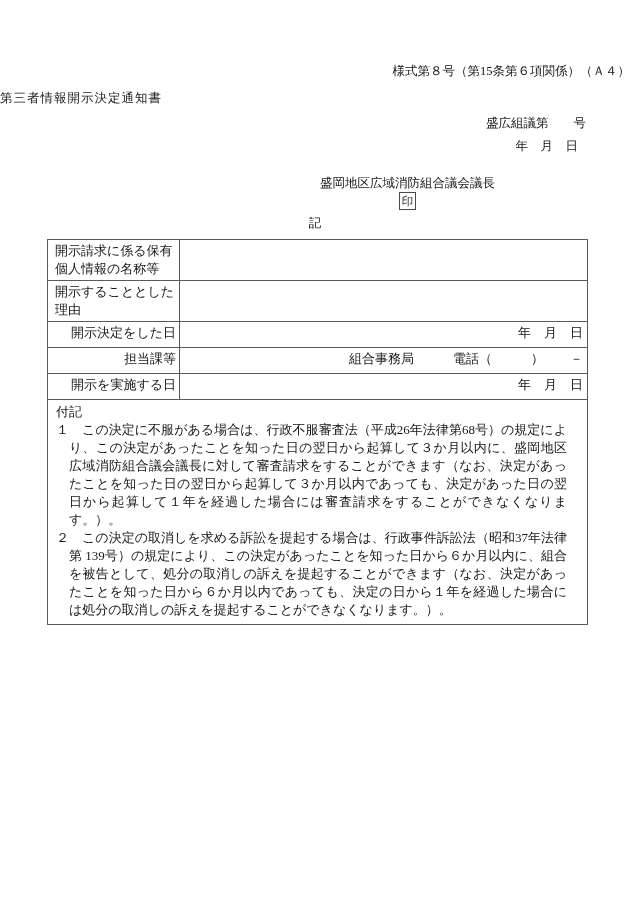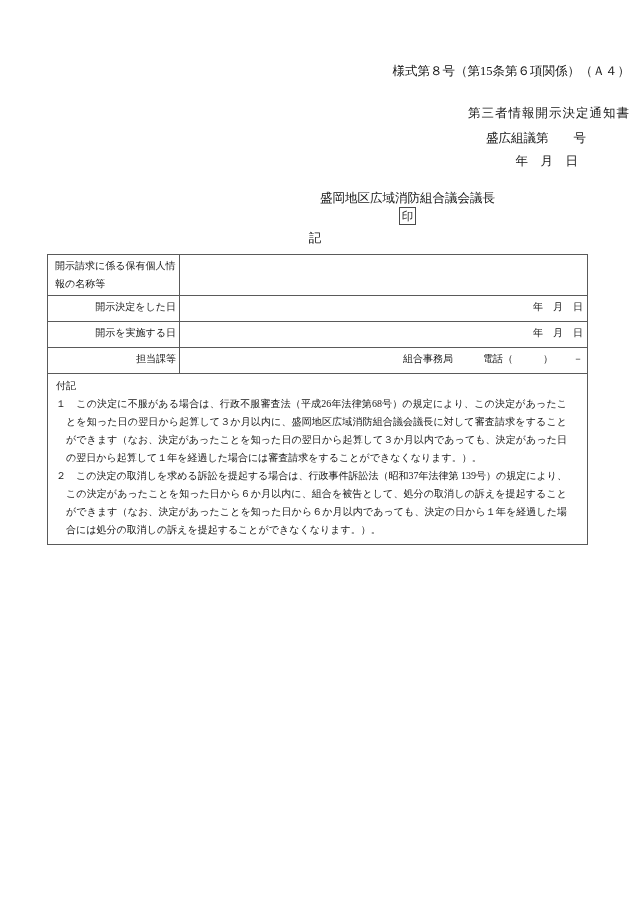--- a/index.html
+++ b/index.html
@@ -9,21 +9,21 @@
     height: 903px;
     background: #ffffff;
     color: #161616;
     font-family: "Liberation Serif", "DejaVu Serif", serif;
     font-size: 12.5px;
     box-sizing: border-box;
     padding-top: 62px;
     overflow: hidden;
   }
   .form-no { margin-left: 53px; line-height: 18px; text-align: right; }
-  .doc-title { text-align: right; margin-top: 24px; line-height: 18px; letter-spacing: 1px; padding-left: 48px; }
+  .doc-title { text-align: left; margin-top: 9px; line-height: 18px; letter-spacing: 1px; }
   .doc-no { text-align: right; margin-right: 44px; margin-top: 7px; line-height: 18px; }
   .date-line { text-align: right; margin-right: 52px; margin-top: 5px; line-height: 18px; }
   .addressee { margin-left: 74px; margin-top: 30px; line-height: 18px; }
   .sender-row {
     margin: 19px 77px 0 262px;
     display: flex;
     justify-content: space-between;
     align-items: center;
     flex-direction: column;
   }
@@ -45,21 +45,21 @@
   table.decision-table {
     border-collapse: collapse;
     margin-left: 47px;
     margin-top: 7px;
     width: 541px;
     table-layout: fixed;
   }
   table.decision-table td {
     border: 1px solid #5a5a5a;
     vertical-align: top;
-    font-size: 10px;
+    font-size: 13px;
   }
   td.lbl {
     width: 121px;
     padding: 2px 3px 2px 7px;
     line-height: 18px;
   }
   td.val {
     padding: 2px 4px 2px 8px;
     line-height: 18px;
   }
@@ -93,31 +93,35 @@
 
 
   <div class="record-heading">記</div>
 
   <table class="decision-table">
     <tbody>
       <tr>
         <td class="lbl">開示請求に係る保有個人情報の名称等</td>
         <td class="val"></td>
       </tr>
+      <tr>
+        <td class="lbl">開示することとした理由</td>
+        <td class="val"></td>
+      </tr>
       <tr class="row-single">
         <td class="lbl">開示決定をした日</td>
         <td class="val">　　年　月　日</td>
       </tr>
       <tr class="row-single">
+        <td class="lbl">担当課等</td>
+        <td class="val">組合事務局　　　電話（　　　）　　－</td>
+      </tr>
+      <tr class="row-single">
         <td class="lbl">開示を実施する日</td>
         <td class="val">　　年　月　日</td>
-      </tr>
-      <tr class="row-single">
-        <td class="lbl">担当課等</td>
-        <td class="val">組合事務局　　　電話（　　　）　　－</td>
       </tr>
       <tr>
         <td class="notes-cell" colspan="2">
           <div class="notes-heading">付記</div>
           <div class="note-item">１　この決定に不服がある場合は、行政不服審査法（平成26年法律第68号）の規定により、この決定があったことを知った日の翌日から起算して３か月以内に、盛岡地区広域消防組合議会議長に対して審査請求をすることができます（なお、決定があったことを知った日の翌日から起算して３か月以内であっても、決定があった日の翌日から起算して１年を経過した場合には審査請求をすることができなくなります。）。</div>
           <div class="note-item">２　この決定の取消しを求める訴訟を提起する場合は、行政事件訴訟法（昭和37年法律第 139号）の規定により、この決定があったことを知った日から６か月以内に、組合を被告として、処分の取消しの訴えを提起することができます（なお、決定があったことを知った日から６か月以内であっても、決定の日から１年を経過した場合には処分の取消しの訴えを提起することができなくなります。）。</div>
         </td>
       </tr>
     </tbody>
   </table>

